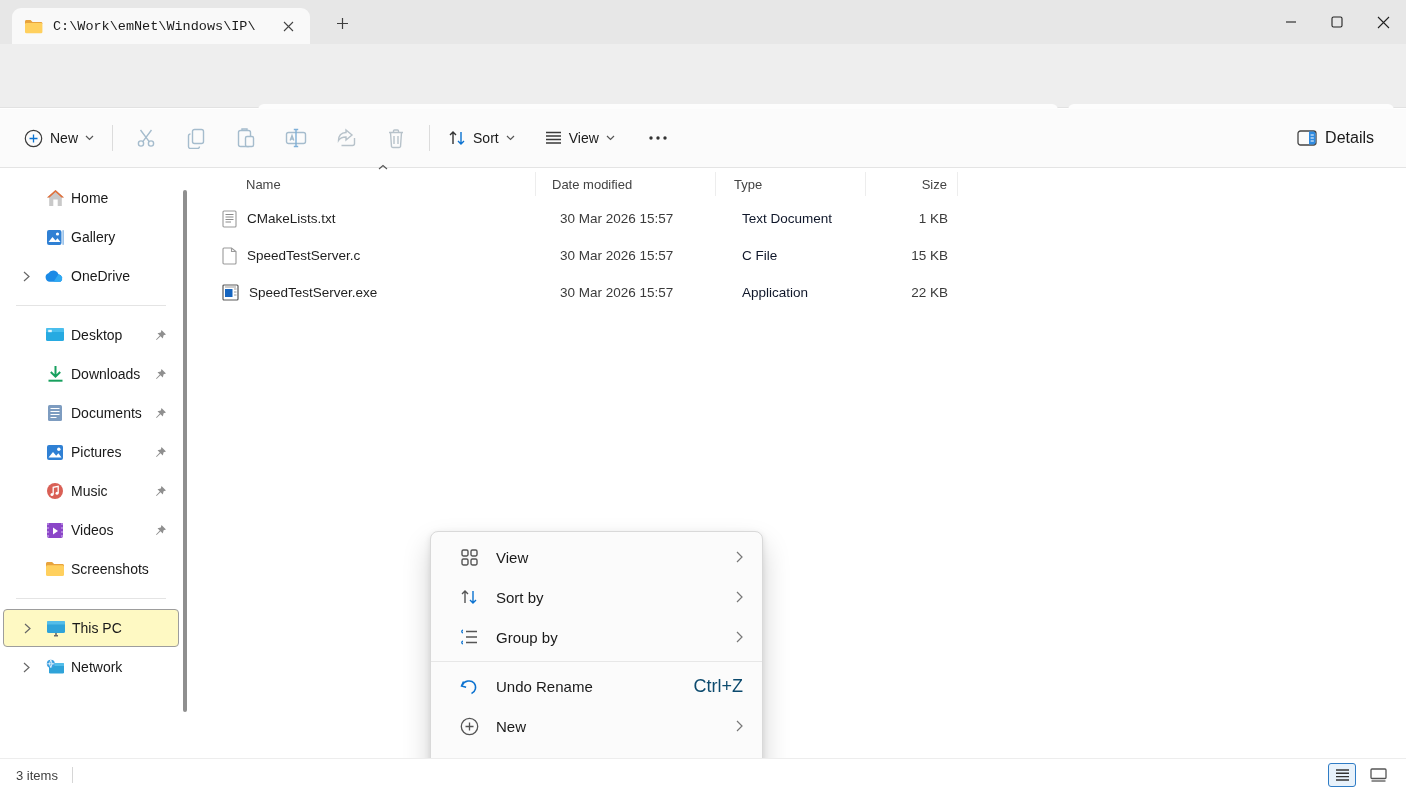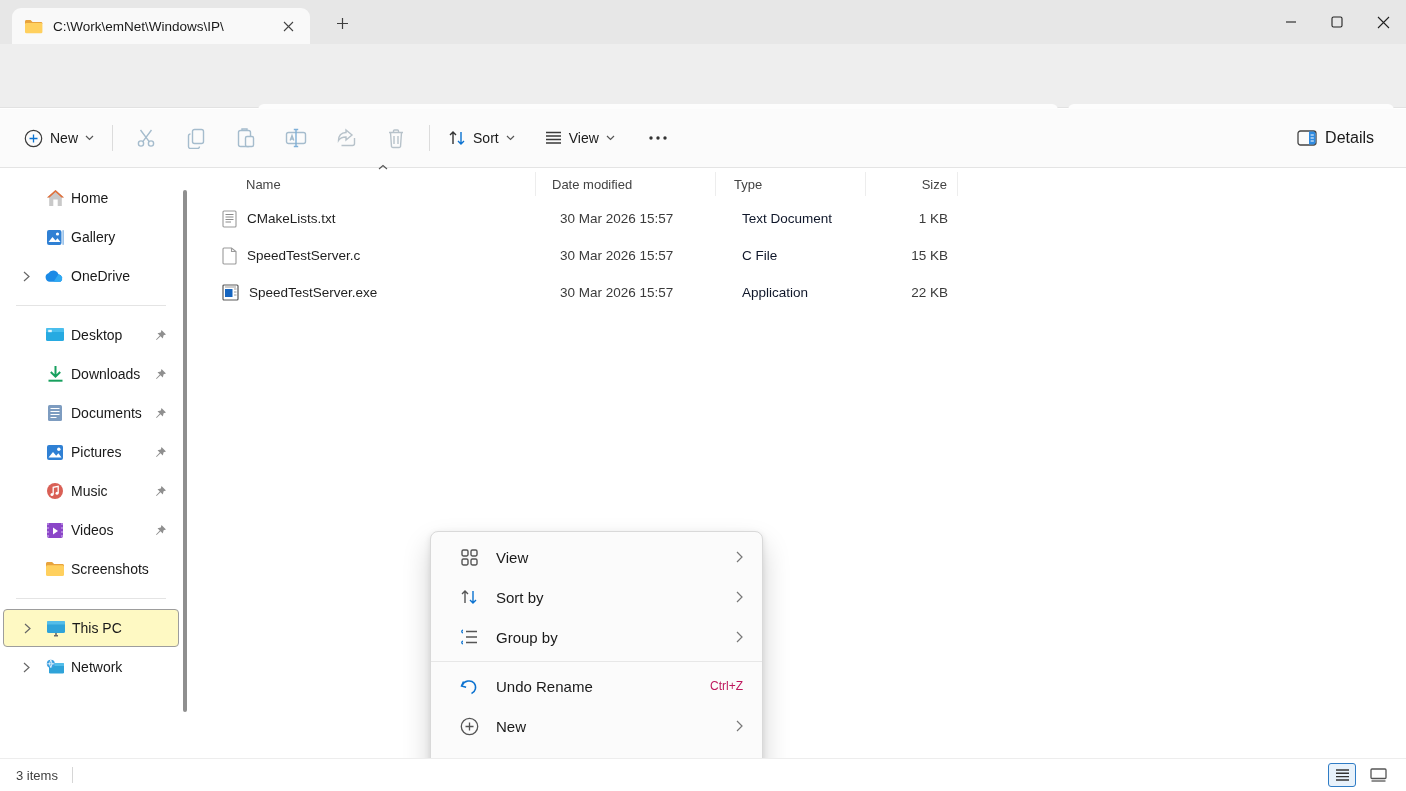--- a/index.html
+++ b/index.html
@@ -3,21 +3,21 @@
 <meta charset="utf-8">
 <style>
   * { margin:0; padding:0; box-sizing:border-box; }
   html,body { background:#fff; }
   body { font-family:"Liberation Sans","DejaVu Sans",sans-serif; color:#1a1a1a; }
   .window { position:relative; width:1406px; height:791px; overflow:hidden; background:#fff; }
 
   
   .tabbar { position:absolute; top:0; left:0; width:1406px; height:44px; background:#e7e7e7; }
   .tab { position:absolute; left:12px; top:8px; width:298px; height:36px; background:#f9f9f9;
-         border-radius:9px 9px 0 0; display:flex; align-items:center; padding:0 10px 0 12px; }
+         border-radius:9px 9px 0 0; display:flex; align-items:center; padding:0 10px 0 12px;font-family:Liberation Mono, monospace; }
   .tab-title { font-size:13.5px; color:#1a1a1a; flex:1; margin-left:10px; white-space:nowrap; overflow:hidden; }
   .tab-close { width:24px; height:24px; border-radius:4px; display:flex; align-items:center; justify-content:center; }
   .newtab { position:absolute; left:328px; top:11px; width:28px; height:24px; display:flex; align-items:center; justify-content:center; }
   .wctrls { position:absolute; right:0; top:0; height:44px; display:flex; }
   .wctrl { width:46px; height:44px; display:flex; align-items:center; justify-content:center; }
 
   
   .navrow { position:absolute; top:44px; left:0; width:1406px; height:64px; background:#eeeeee;
             border-bottom:1px solid #e2e2e2; }
   .navbtn { position:absolute; top:62px; width:36px; height:36px; border-radius:5px;
@@ -68,21 +68,21 @@
   .fc-type { width:150px; padding-left:26px; color:#0f172a; }
   .fc-size { width:92px; text-align:right; padding-right:10px; color:#3b3b3b; }
 
   
   .cmenu { position:absolute; left:430px; top:363px; width:333px; background:#fbfbfb;
            border:1px solid #d9d9d9; border-radius:8px; padding:5px 0;
            box-shadow:0 14px 28px rgba(0,0,0,.18), 0 2px 6px rgba(0,0,0,.10); }
   .mi { height:40px; display:flex; align-items:center; margin:0 5px; padding:0 14px 0 22px; border-radius:4px; font-size:15px; color:#1a1a1a; }
   .mi-ico { width:22px; display:flex; align-items:center; justify-content:center; margin-right:16px; }
   .mi-label { flex:1; }
-  .mi-right { color:#be185d; font-size:12px; }
+  .mi-right { color:#0c4a6e; font-size:18px; }
   .msep { height:1px; background:#e7e7e7; margin:4px 0; }
 
   
   .statusbar { position:absolute; left:0; top:758px; width:1406px; height:33px; background:#fff;
                border-top:1px solid #ededed; display:flex; align-items:center; }
   .status-count { font-size:13px; color:#3f3f3f; margin-left:16px; }
   .status-sep { width:1px; height:16px; background:#d6d6d6; margin-left:14px; }
   .viewtoggles { position:absolute; right:14px; display:flex; gap:8px; align-items:center; }
   .vt { width:28px; height:24px; display:flex; align-items:center; justify-content:center; border-radius:3px; }
   .vt.active { background:#e8f2fb; border:1px solid #2f7cc5; }

